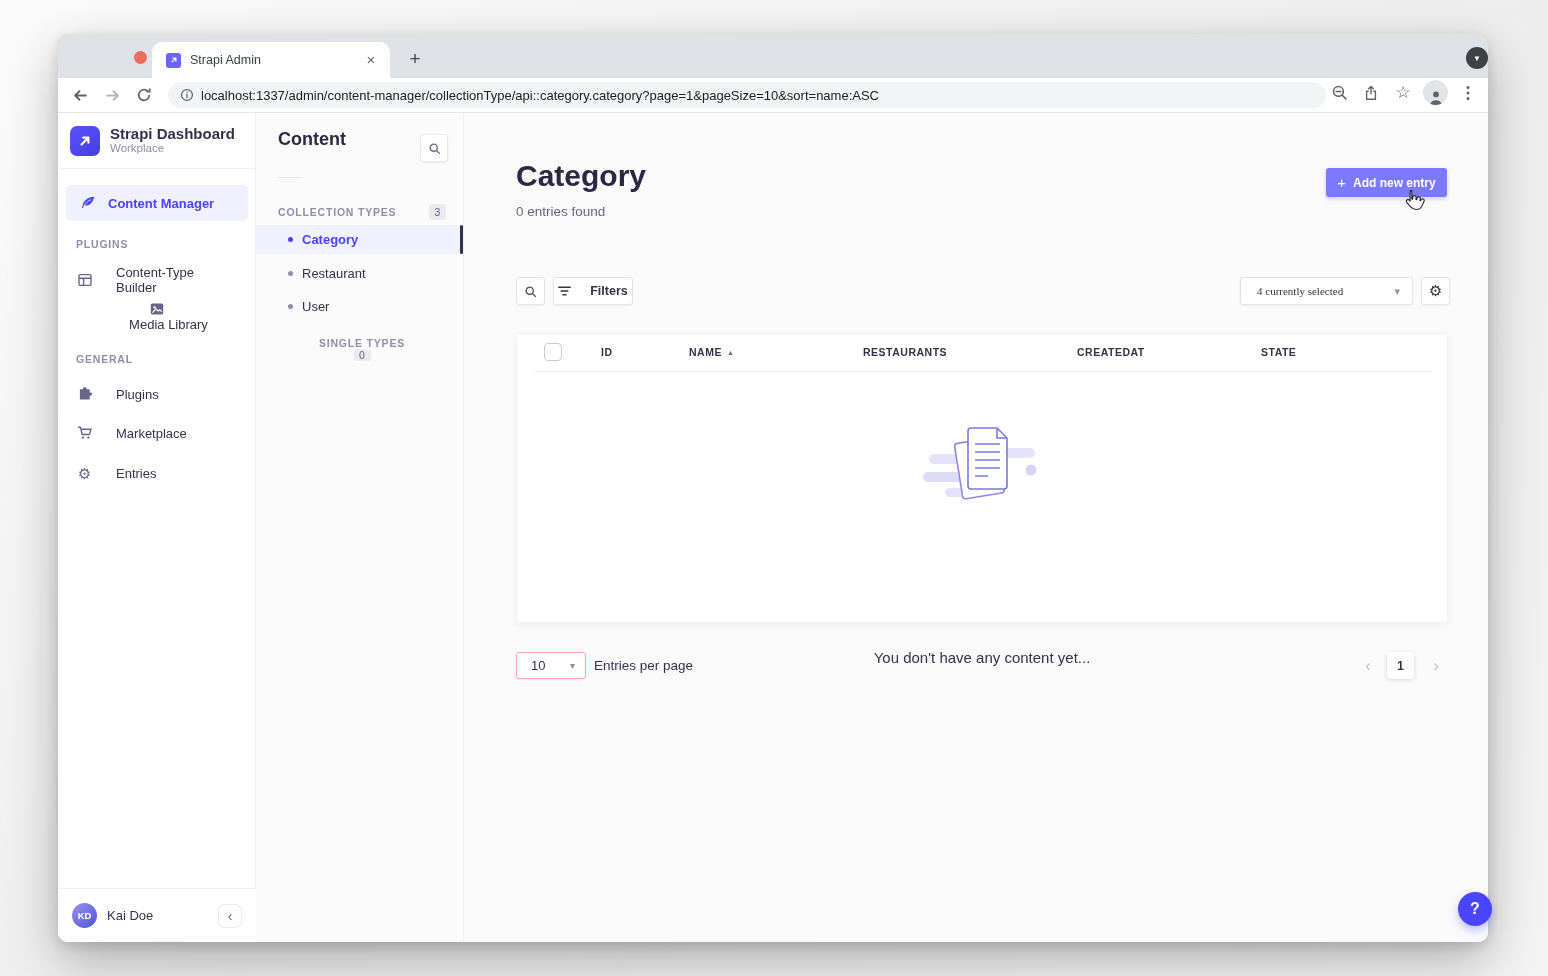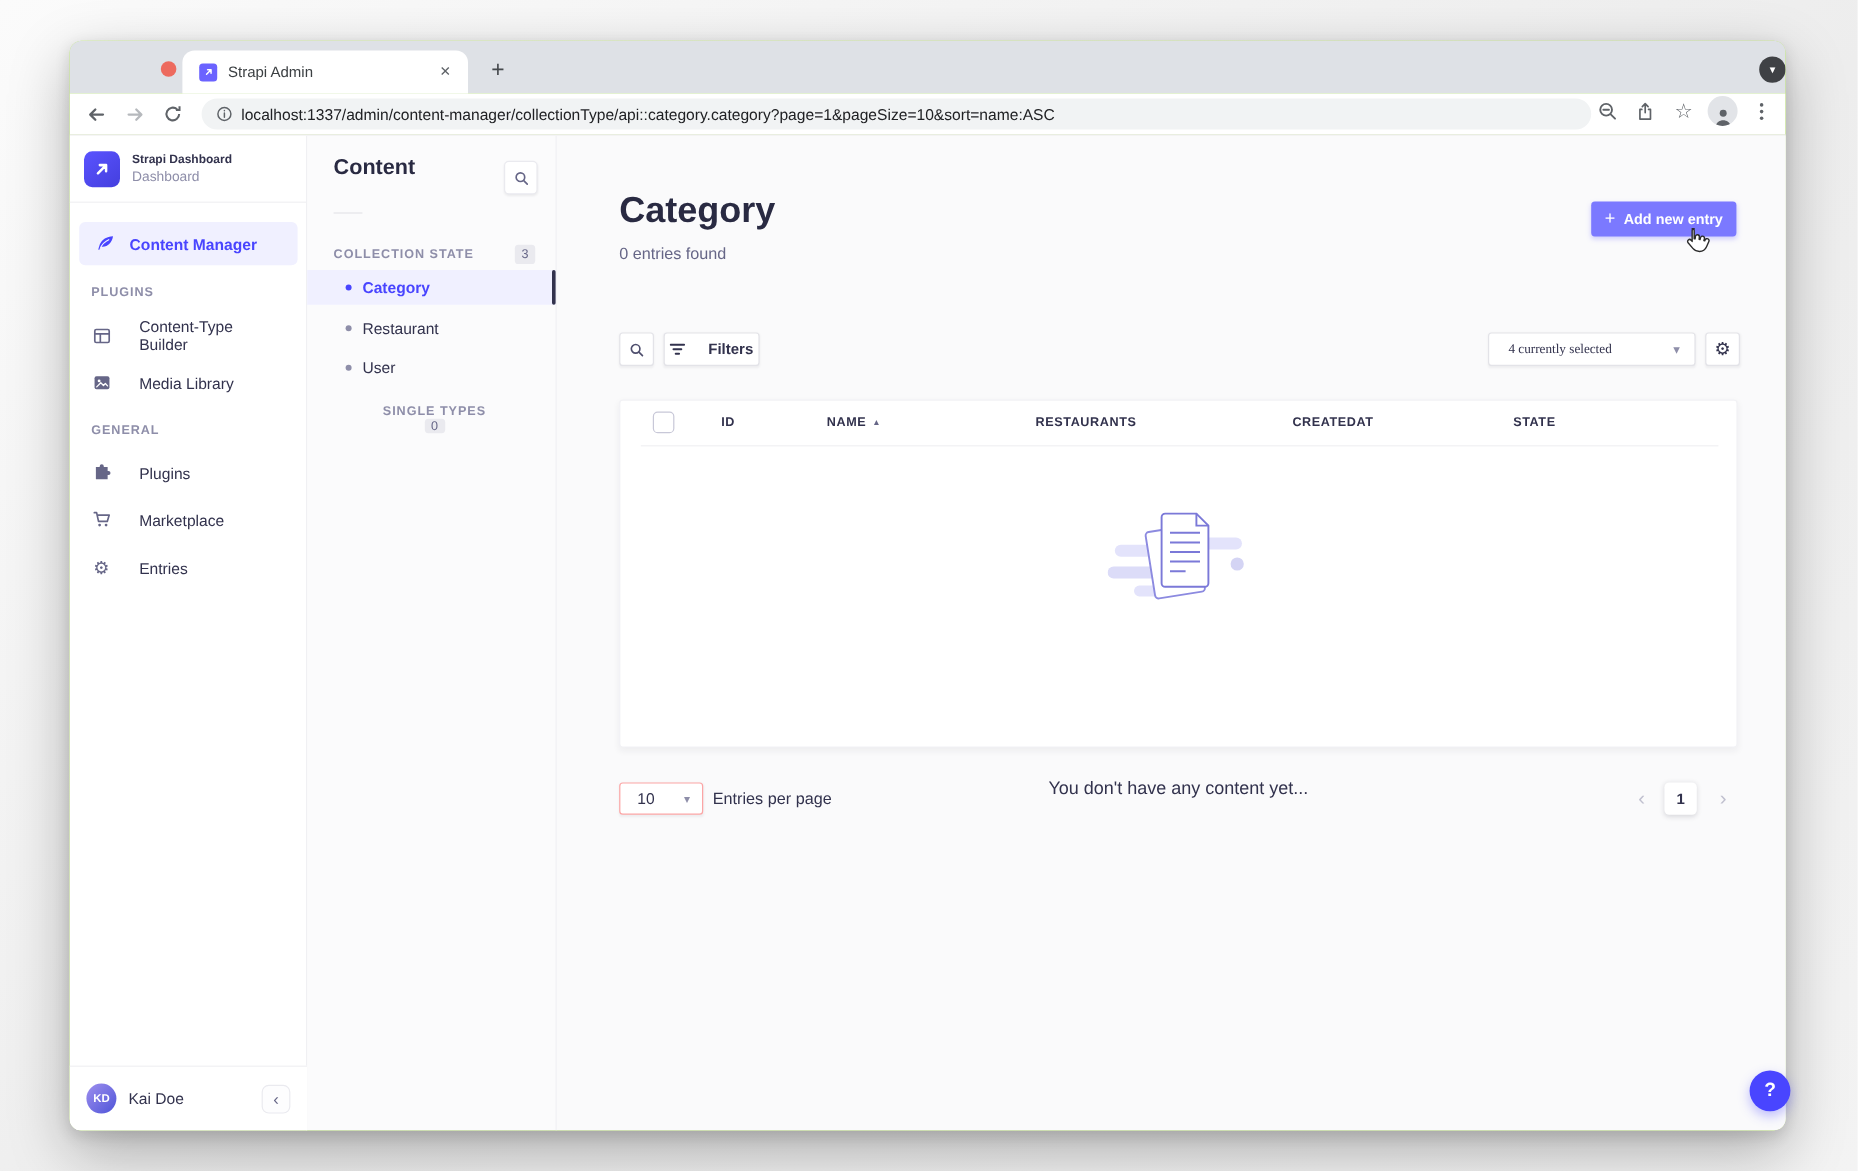--- a/index.html
+++ b/index.html
@@ -39,21 +39,21 @@
   .tb-ic { width:24px; height:24px; display:flex; align-items:center; justify-content:center; color:#5f6368; }
   .tb-avatar { width:25px; height:25px; border-radius:50%; background:#e2e4e8; display:flex; align-items:flex-end; justify-content:center; overflow:hidden; }
 
   
   .app { left:0; top:78px; width:1438px; height:830px; background:#fafafb; border-top:1px solid #e6e6e6; }
   .sidebar { left:0; top:0; width:198px; height:100%; background:#fff; border-right:1px solid #f0f0f3; }
   .brand { left:0; top:0; width:100%; height:56px; border-bottom:1px solid #f0f0f3; display:flex; align-items:center; padding:0 12px; }
   .logo { width:30px; height:30px; border-radius:7px; background:linear-gradient(140deg,#5a53ff,#443fde);
     display:flex; align-items:center; justify-content:center; flex:none; }
   .brand-txt { margin-left:10px; }
-  .brand-title { font-size:10px; font-weight:bold; color:#32324d; line-height:15px; }
+  .brand-title { font-size:15px; font-weight:bold; color:#32324d; line-height:15px; }
   .brand-sub { font-size:11.5px; color:#8e8ea9; line-height:14px; }
   .cm-item { left:8px; top:72px; width:182px; height:36px; background:#f0f0ff; border-radius:5px;
     display:flex; align-items:center; padding:0 14px; color:#4945ff; }
   .cm-item .lbl { font-size:13px; font-weight:bold; margin-left:12px; }
   .side-sec { left:18px; width:160px; height:16px; font-size:10.5px; font-weight:bold; color:#8e8ea9; letter-spacing:.8px; }
   .side-row { left:0; width:198px; height:38px; display:flex; align-items:center; padding:0 18px; color:#32324d; }
   .side-row .ic { width:17px; height:17px; color:#666687; display:flex; align-items:center; justify-content:center; flex:none; font-size:15px; line-height:17px; }
   .side-row .lbl { font-size:13px; margin-left:23px; }
   .side-footer { left:0; bottom:0; width:198px; height:54px; border-top:1px solid #f0f0f3;
     display:flex; align-items:center; padding:0 14px; background:#fff; }
@@ -205,21 +205,21 @@
 
     <div class="abs sidebar">
       <div class="abs brand">
         <span class="logo">
           <svg width="16" height="16" viewBox="0 0 16 16">
               <path d="M4.6 11.4 11.4 4.6 M11.4 4.6 H6.2 M11.4 4.6 V9.8" stroke="#fff" stroke-width="2.1" fill="none" stroke-linecap="round"></path>
             </svg>
         </span>
         <span class="brand-txt">
           <div class="brand-title">Strapi Dashboard</div>
-          <div class="brand-sub">Dashboard</div>
+          <div class="brand-sub">Workplace</div>
         </span>
       </div>
 
       <div class="abs cm-item">
         <span style="display:flex;">
           <svg width="16" height="16" viewBox="0 0 16 16" fill="#4945ff">
               <path d="M14.2 1.8c-5.4.3-9.2 2.6-11 6.8l-1.4 4.6 1.5-.4.9-2.4c.5.1 1 .2 1.5.2 4.2 0 7.7-3.6 8.5-8.8z"></path>
               <path d="M3.4 12.4c1.4-3.6 4-6.2 7.6-7.8" stroke="#f0f0ff" stroke-width=".9" fill="none"></path>
             </svg>
         </span>
@@ -230,21 +230,21 @@
 
       <div class="abs side-row" style="top:148px;">
         <span class="ic">
           <svg width="16" height="16" viewBox="0 0 16 16" fill="none" stroke="currentColor" stroke-width="1.4">
               <rect x="2" y="2.6" width="12" height="10.8" rx="1.2"></rect>
               <path d="M2 6.2h12M6.6 6.2v7.2"></path>
             </svg>
         </span>
         <span class="lbl">Content-Type Builder</span>
       </div>
-      <div class="abs side-row" style="top:187px;">
+      <div class="abs side-row" style="top:187px;flex-direction:column;">
         <span class="ic">
           <svg width="16" height="16" viewBox="0 0 16 16">
               <rect x="1.8" y="2.6" width="12.4" height="10.8" rx="1.6" fill="currentColor"></rect>
               <circle cx="5.6" cy="6.4" r="1.2" fill="#fff"></circle>
               <path d="M3.6 11.4 7 8l2.2 2.2L10.8 8.6l1.8 2" stroke="#fff" stroke-width="1.1" fill="none" stroke-linecap="round" stroke-linejoin="round"></path>
             </svg>
         </span>
         <span class="lbl">Media Library</span>
       </div>
 
@@ -284,21 +284,21 @@
       <div class="abs panel-title">Content</div>
       <div class="abs panel-search">
         <svg width="13" height="13" viewBox="0 0 16 16" fill="none" stroke="currentColor" stroke-width="1.7">
             <circle cx="7" cy="7" r="4.4"></circle>
             <path d="M10.4 10.4 14 14" stroke-linecap="round"></path>
           </svg>
       </div>
       <div class="abs panel-div"></div>
 
       <div class="abs group-row" style="top:90px;">
-        <span class="group-lbl">COLLECTION STATE</span>
+        <span class="group-lbl">COLLECTION TYPES</span>
         <span class="group-badge">3</span>
       </div>
 
       <div class="abs ct-item sel" style="top:112px;">
         <span class="dot"></span>
         <span class="lbl">Category</span>
       </div>
       <div class="abs panel-scroll"></div>
       <div class="abs ct-item" style="top:146px;">
         <span class="dot"></span>

